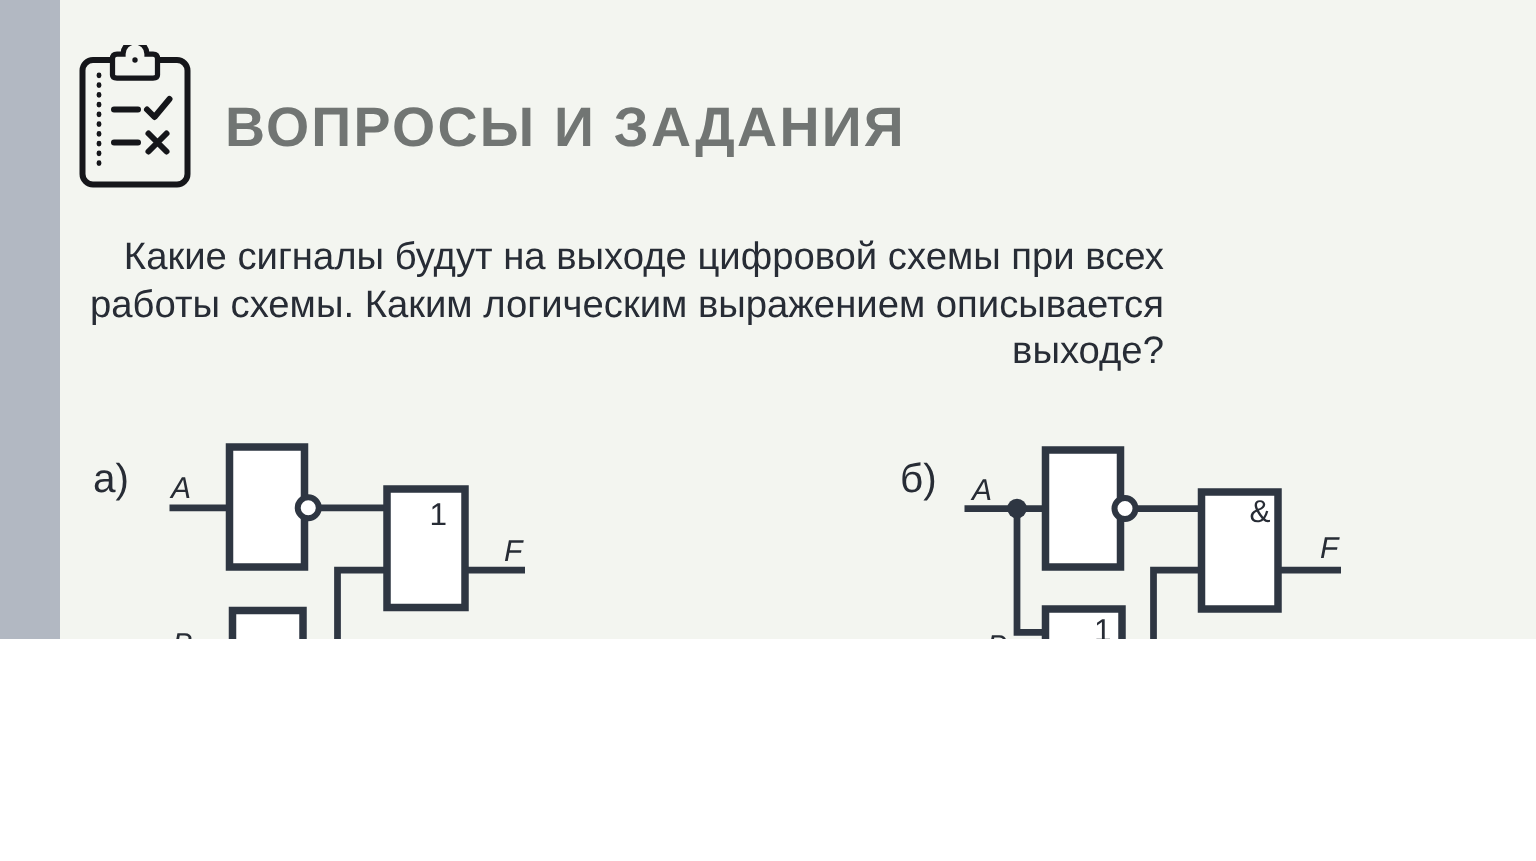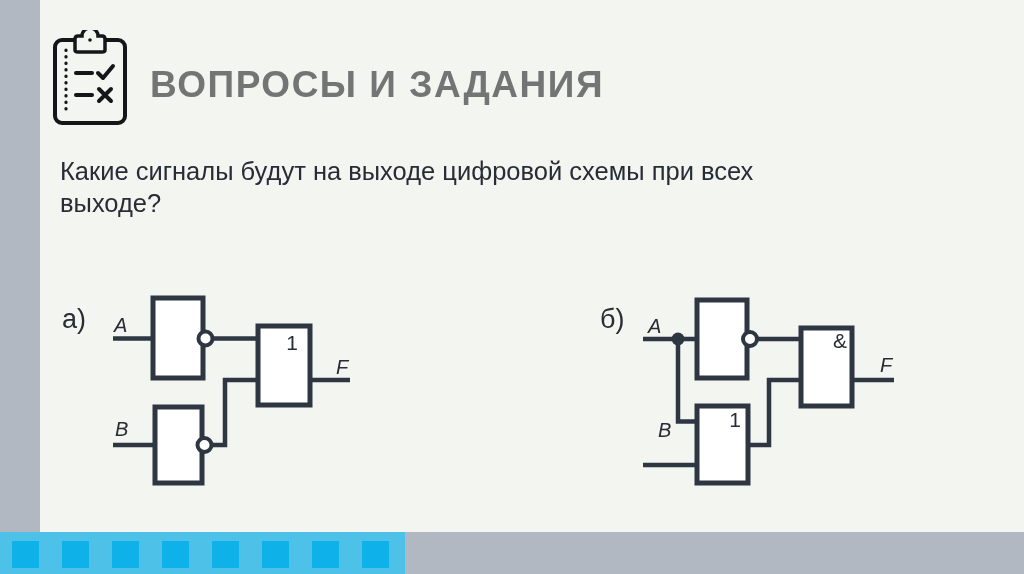--- a/index.html
+++ b/index.html
@@ -1,27 +1,27 @@
 <!DOCTYPE html>
 <html><head>
 <meta charset="utf-8">
 <style>
   html,body{margin:0;padding:0;}
   body{font-family:"Liberation Sans","DejaVu Sans",sans-serif;}
-  .slide{position:relative;width:1024px;height:574px;background:#f3f5f0;overflow:hidden;}
+  .slide{position:relative;width:1024px;height:426px;background:#f3f5f0;overflow:hidden;}
 
   .left-bar{position:absolute;left:0;top:0;width:40px;height:532px;background:#b2b8c2;}
 
   .header{position:absolute;left:52px;top:28px;height:100px;}
   .clip-icon{position:absolute;left:0;top:2px;}
   .title{position:absolute;left:98px;top:36px;margin:0;white-space:nowrap;
          font-size:37px;font-weight:bold;color:#717573;letter-spacing:1.5px;}
 
   .question{position:absolute;left:60px;top:156px;color:#272c35;
-            font-size:25.5px;line-height:31.5px;}
+            font-size:25.5px;line-height:31.5px;text-align:right;}
   .question div{white-space:nowrap;}
 
   .circuits-svg{position:absolute;left:0;top:0;width:1024px;height:574px;}
   .wire{stroke:#2e3642;stroke-width:4.5;fill:none;}
   .gate{stroke:#2e3642;stroke-width:5;fill:#ffffff;}
   .bubble{stroke:#2e3642;stroke-width:4;fill:#ffffff;}
   .jdot{fill:#2e3642;}
   .clabel{fill:#272c35;font-size:27px;}
   .ilabel{fill:#272c35;font-size:20px;font-style:italic;}
   .glabel{fill:#272c35;font-size:21px;}
@@ -49,20 +49,21 @@
       <line x1="24" y1="43" x2="40" y2="43" stroke="#15161a" stroke-width="4" stroke-linecap="round"></line>
       <path d="M46,43 L51,48 L61,36" fill="none" stroke="#15161a" stroke-width="4" stroke-linecap="round" stroke-linejoin="round"></path>
       <line x1="24" y1="65" x2="40" y2="65" stroke="#15161a" stroke-width="4" stroke-linecap="round"></line>
       <path d="M47,59 L59,71 M59,59 L47,71" fill="none" stroke="#15161a" stroke-width="4" stroke-linecap="round"></path>
     </svg>
     <h1 class="title">ВОПРОСЫ И ЗАДАНИЯ</h1>
   </div>
 
   <div class="question">
     <div>Какие сигналы будут на выходе цифровой схемы при всех</div>
+    <div>работы схемы. Каким логическим выражением описывается</div>
     <div>выходе?</div>
   </div>
 
   <svg class="circuits-svg" viewBox="0 0 1024 574" width="1024" height="574">
 
     <text class="clabel" x="62" y="328">а)</text>
 
     <text class="ilabel" x="114" y="332">A</text>
     <line class="wire" x1="113" y1="338.5" x2="153" y2="338.5"></line>
     <rect class="gate" x="153" y="298" width="50" height="80"></rect>

